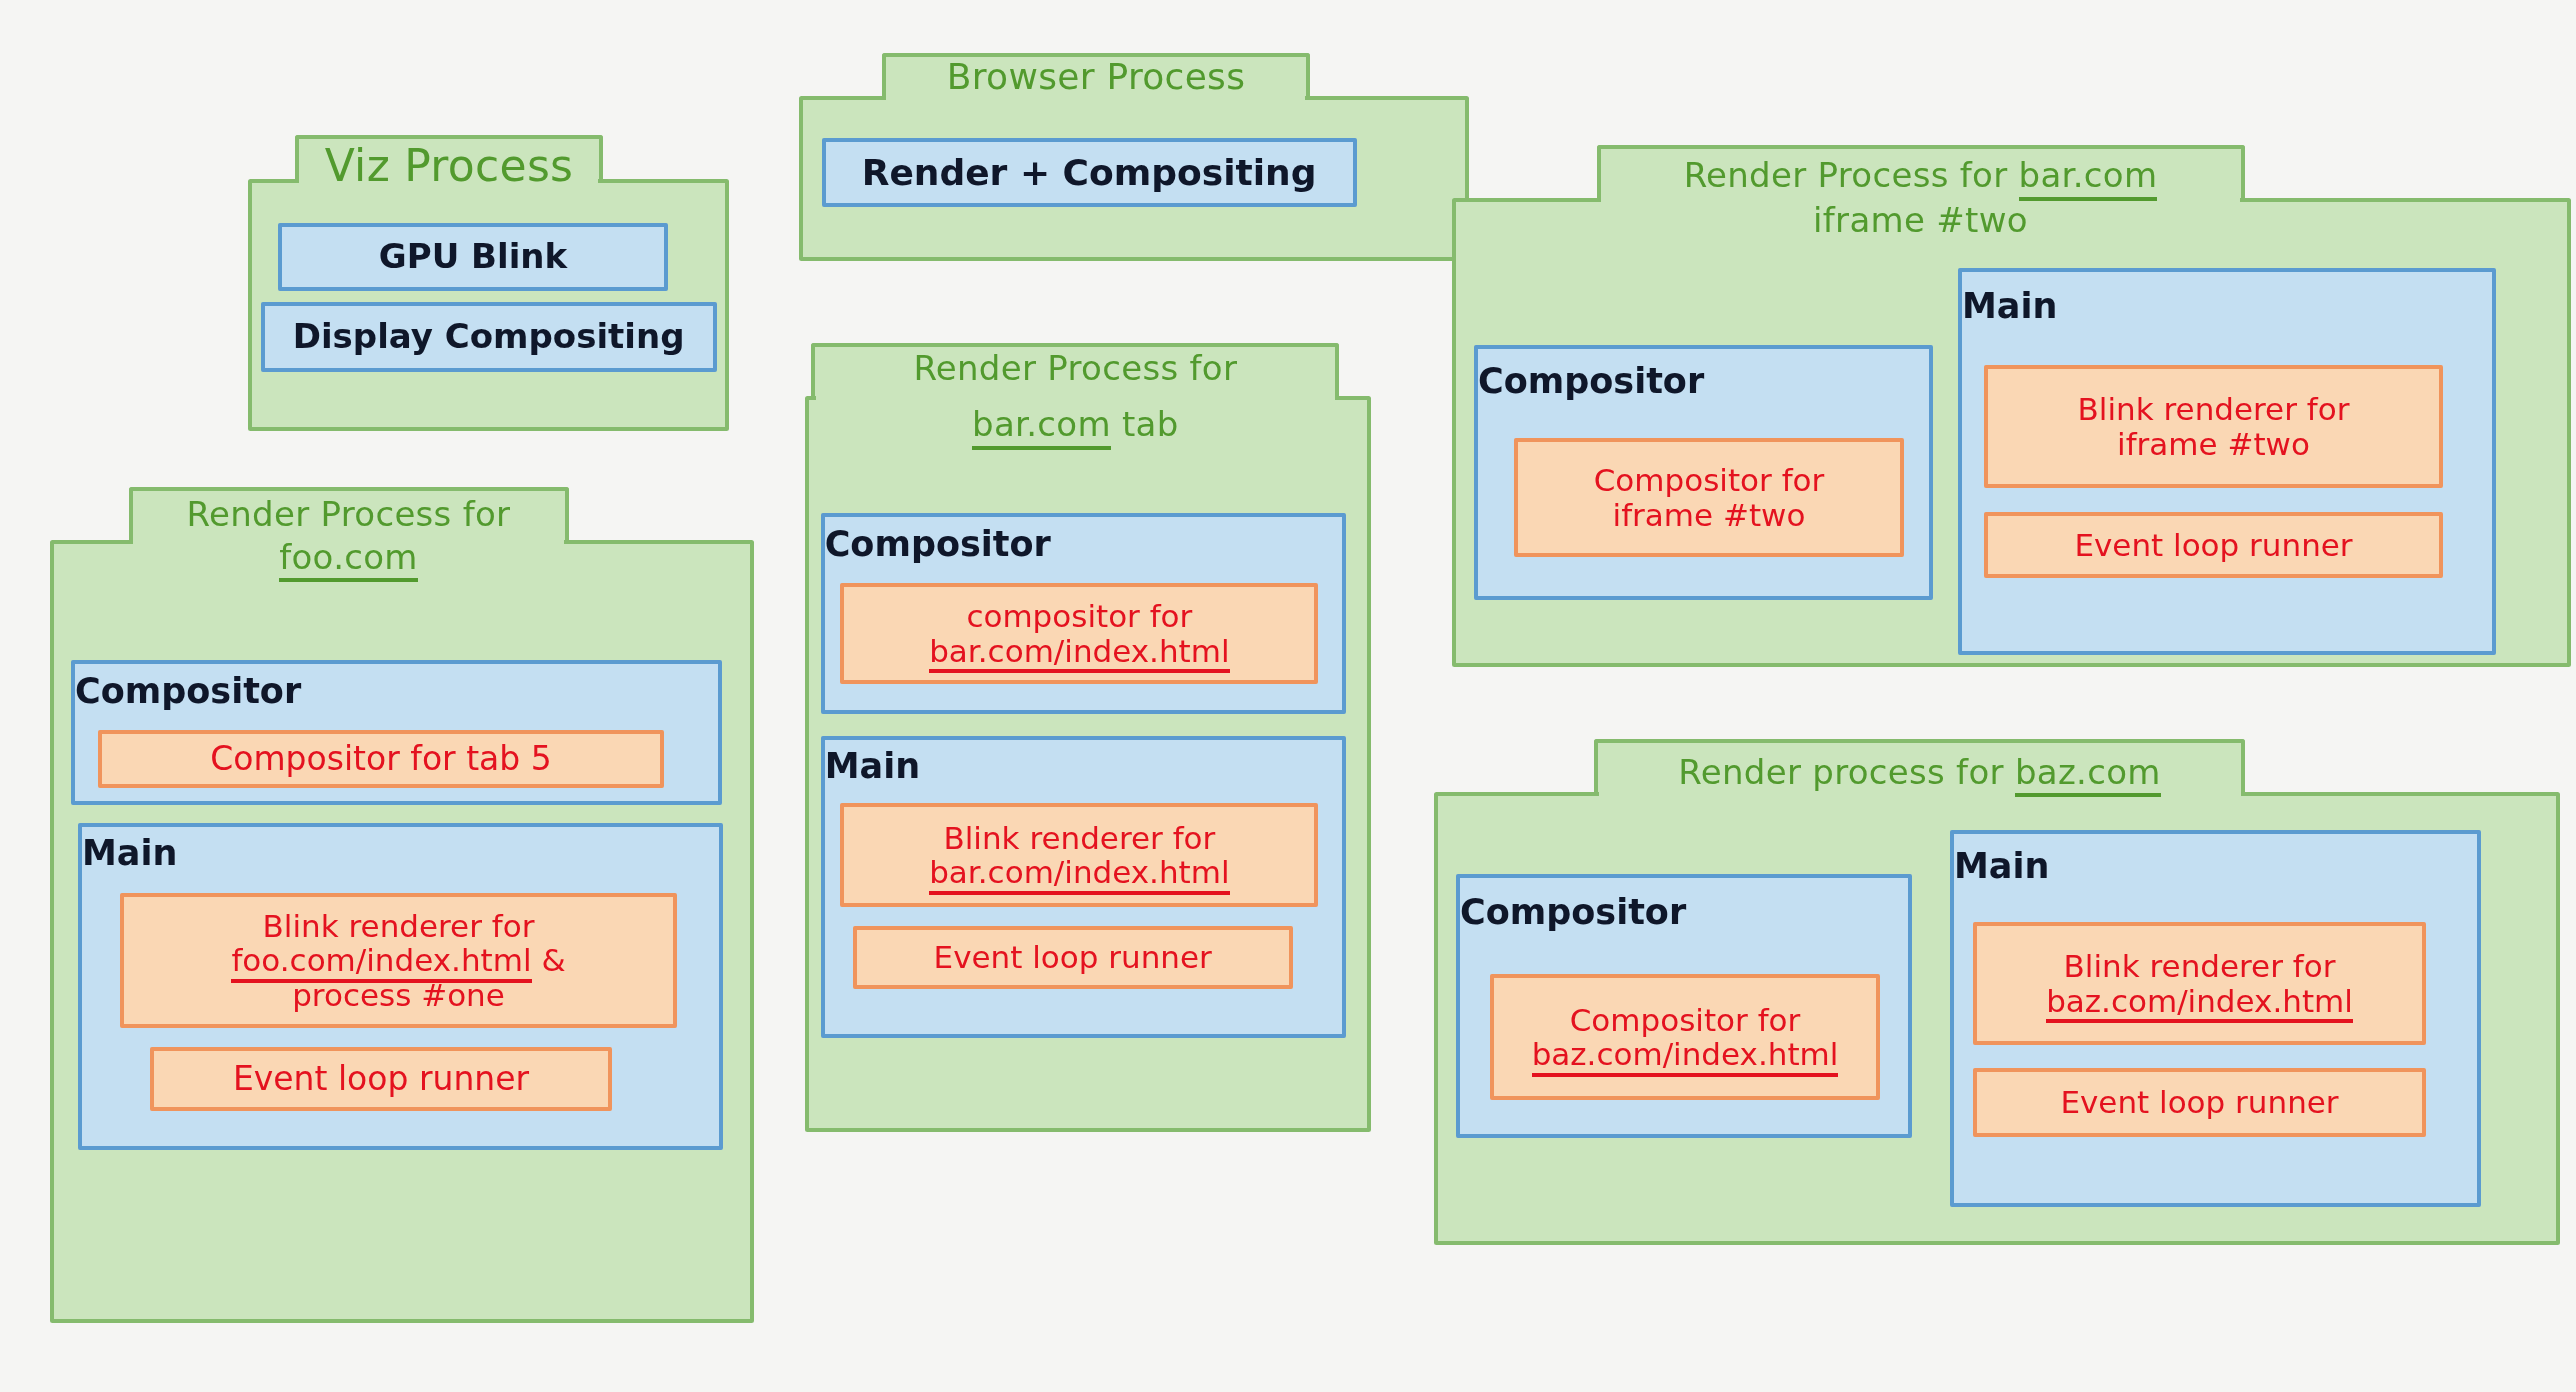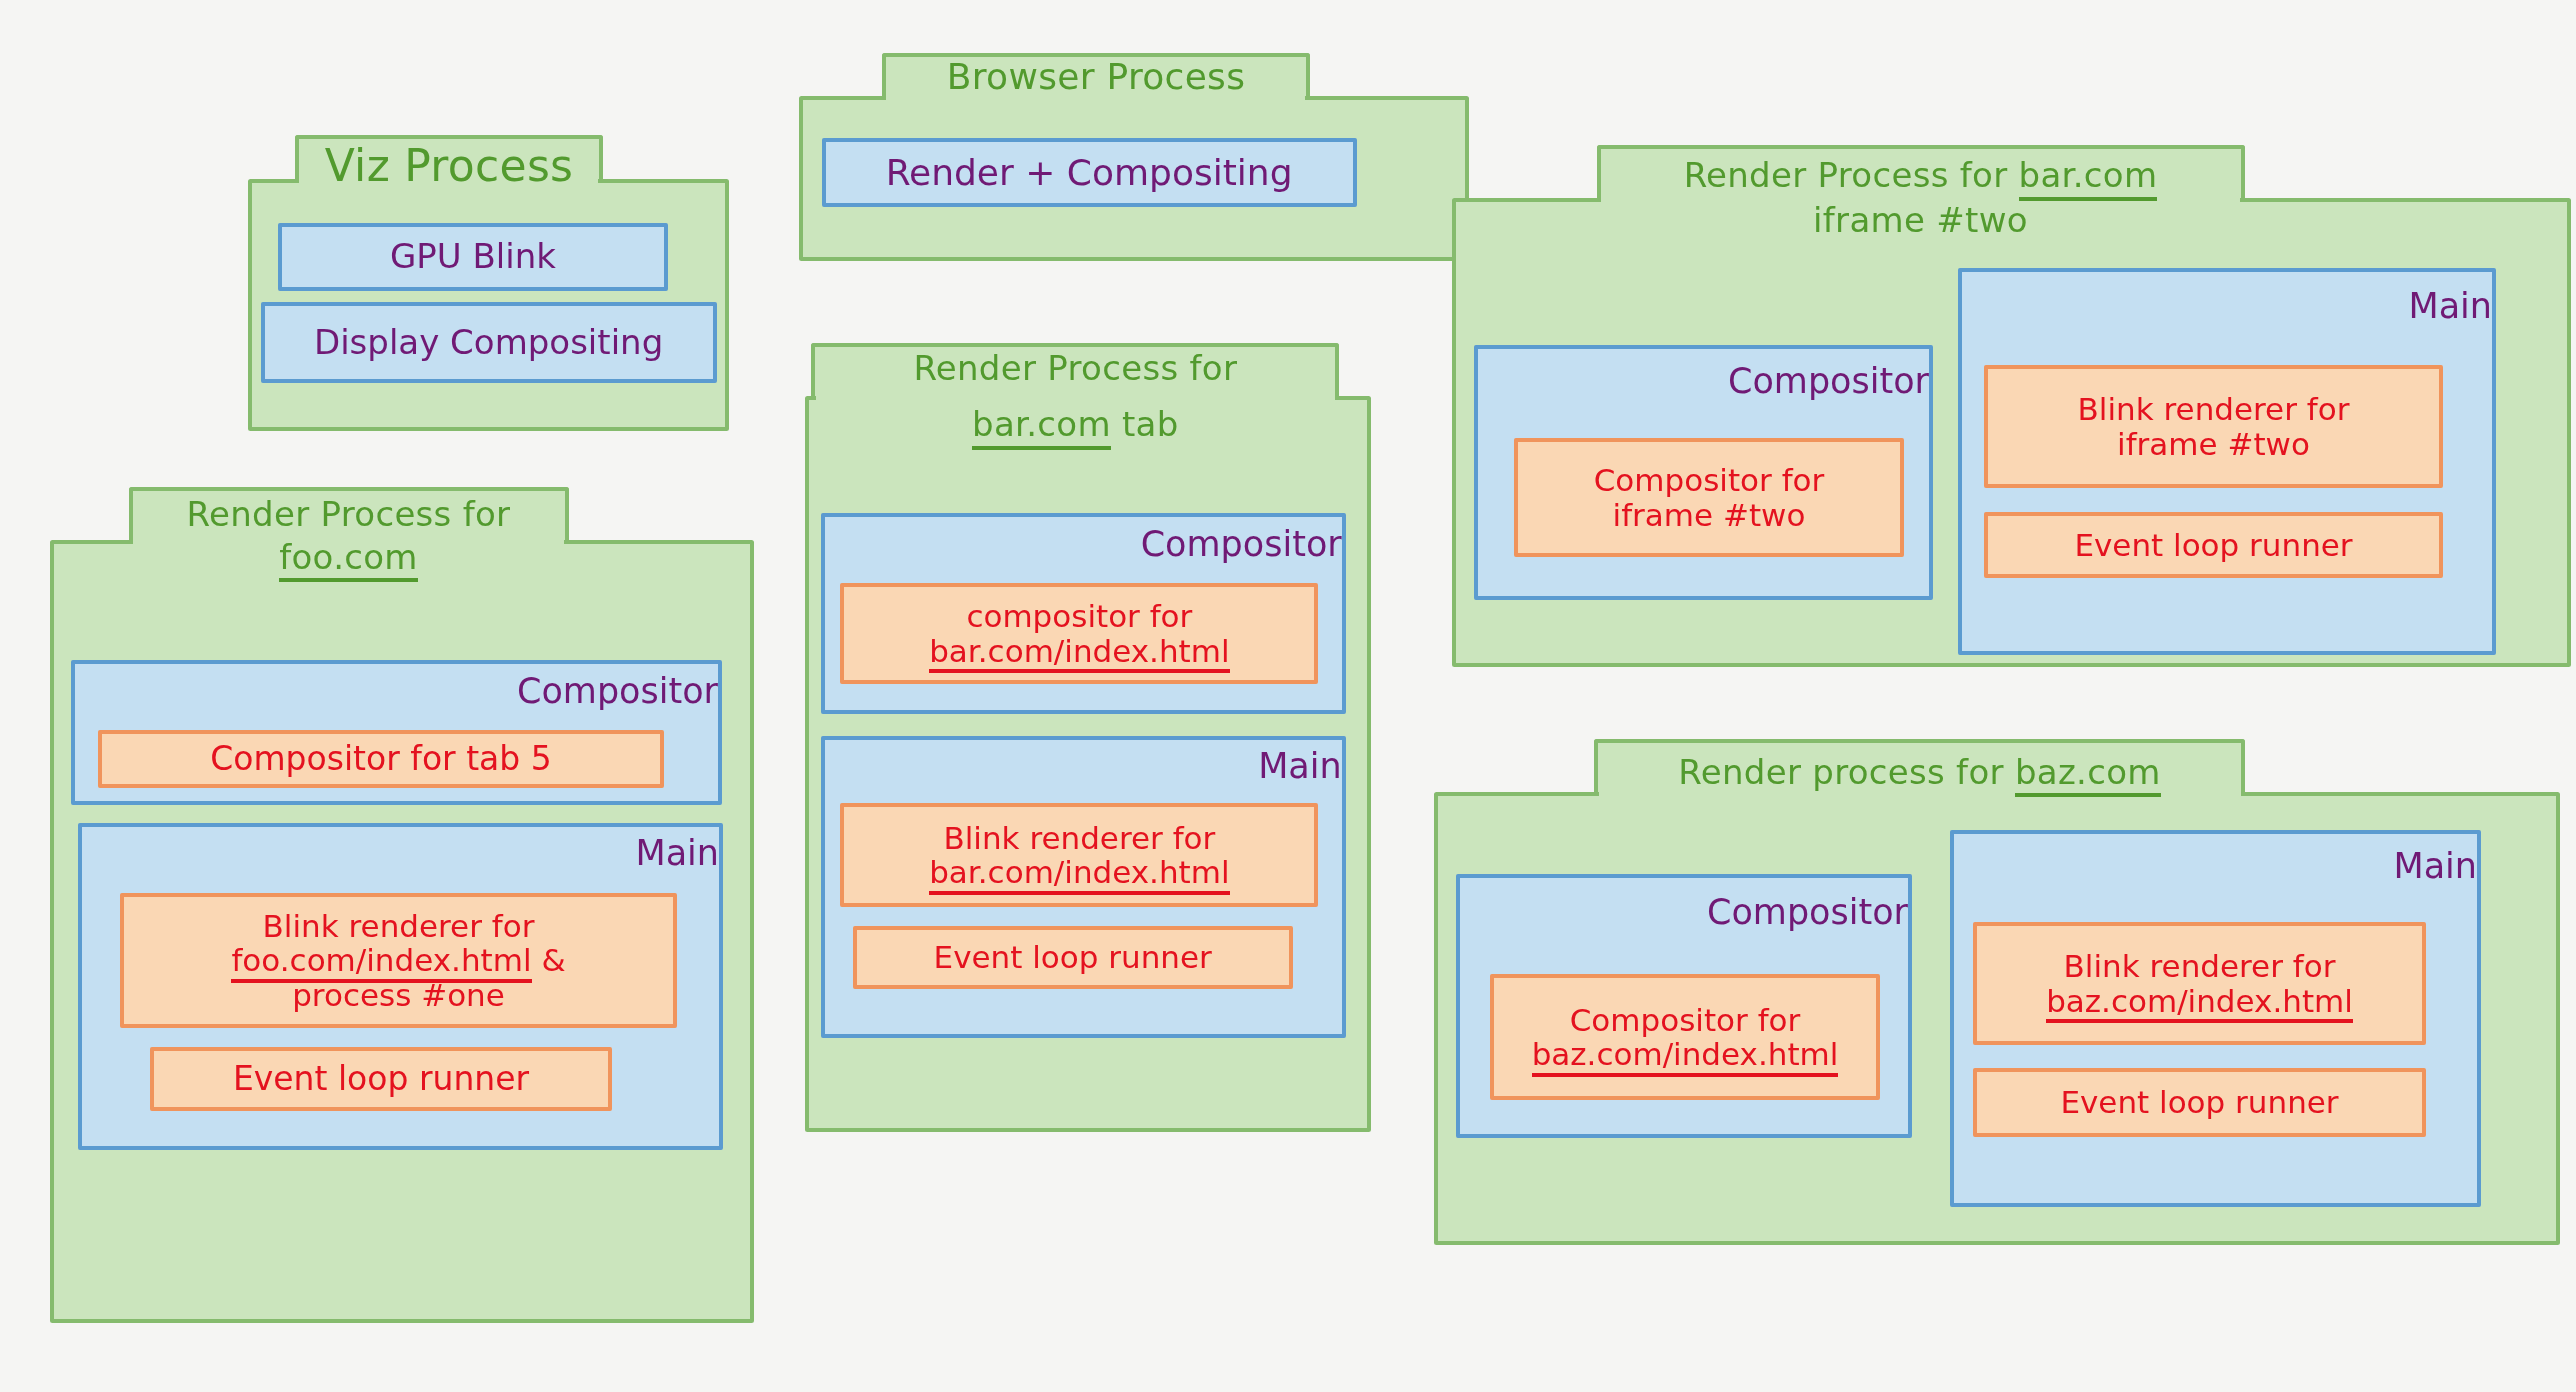--- a/index.html
+++ b/index.html
@@ -60,24 +60,25 @@
   
   .thread {
     position: absolute;
     background: #c4dff2;
     border: 4.4px solid #5b9bd0;
     border-radius: 1.9px;
     box-sizing: border-box;
     z-index: 5;
   }
   .thread-title {
-    color: #701a75;
-    text-align: right;
+    color: #0f172a;
+    text-align: left;
     font-family: "DejaVu Sans", sans-serif;
     line-height: 1.05;
+    font-weight: bold;
   }
 
   
   .task {
     position: absolute;
     background: #fad7b4;
     border: 4.4px solid #f0945c;
     border-radius: 1.9px;
     box-sizing: border-box;
     display: flex;
@@ -103,21 +104,21 @@
 <div class="proc" style="left:248px; top:135px; width:481px; height:296px;">
   <div class="proc-tab" style="left:47px; top:0; width:308px; height:50px;"></div>
   <div class="proc-body" style="top:44px;"></div>
   <div class="proc-seam" style="left:51px; top:40px; width:299px; height:10px; z-index:4;"></div>
   <div class="proc-title" style="left:47px; top:6.3px; width:308px; font-size:44px;">Viz Process</div>
 
   <div class="thread" style="left:30px; top:88px; width:390px; height:68px; display:flex; align-items:center; justify-content:center;">
     <div class="thread-title" style="font-size:34px;">GPU Blink</div>
   </div>
 
-  <div class="thread" style="left:12.6px; top:167px; width:456px; height:81px; display:flex; align-items:center; justify-content:center;">
+  <div class="thread" style="left:12.6px; top:167px; width:456px; height:70px; display:flex; align-items:center; justify-content:center;">
     <div class="thread-title" style="font-size:34px;">Display Compositing</div>
   </div>
 </div>
 
 <div class="proc" style="left:799px; top:53px; width:670px; height:208px;">
   <div class="proc-tab" style="left:83px; top:0; width:428px; height:49px;"></div>
   <div class="proc-body" style="top:43px;"></div>
   <div class="proc-seam" style="left:87px; top:39px; width:419px; height:10px; z-index:4;"></div>
   <div class="proc-title" style="left:83px; top:3.8px; width:428px; font-size:36px;">Browser Process</div>
 

